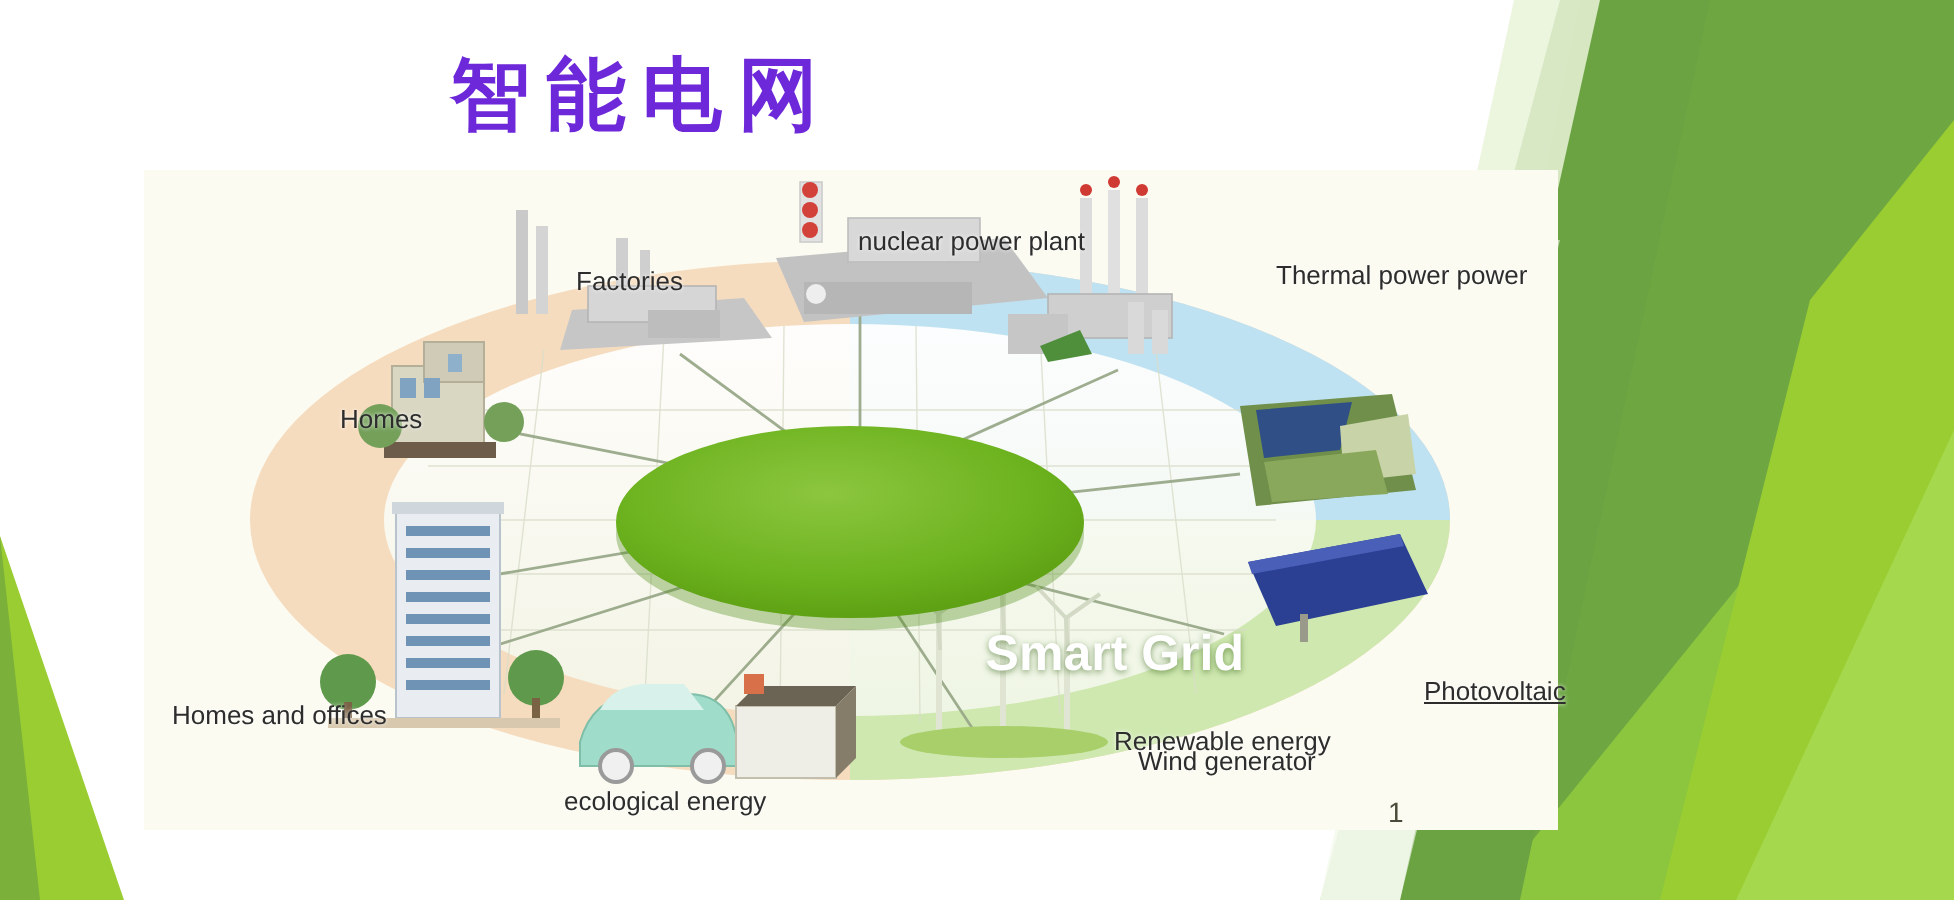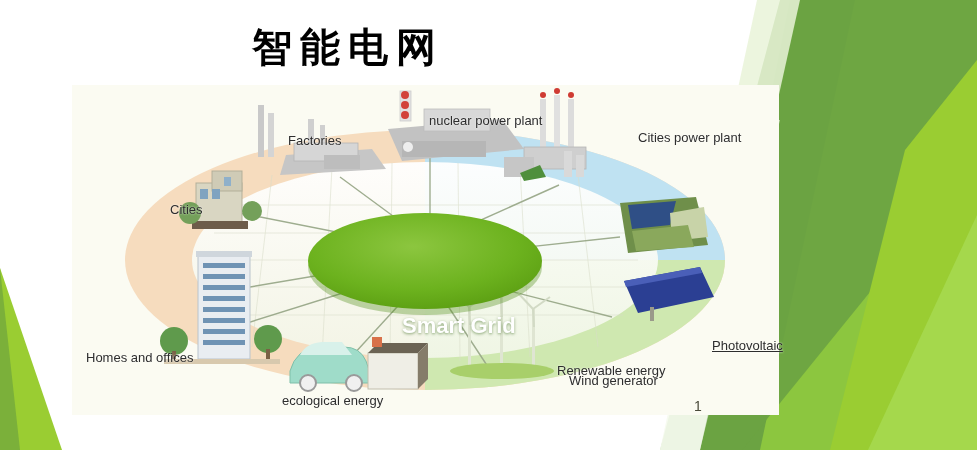--- a/index.html
+++ b/index.html
@@ -5,23 +5,23 @@
   html,body{margin:0;padding:0;background:#ffffff;}
   body{width:977px;height:450px;overflow:hidden;font-family:"Liberation Sans",sans-serif;}
 
   #slide{position:relative;width:977px;height:450px;background:#ffffff;overflow:hidden;}
 
   
   .bg-shape{position:absolute;top:0;left:0;width:977px;height:450px;pointer-events:none;}
 
   
   #title{
-    position:absolute;left:252px;top:20px;
+    position:absolute;left:225px;top:20px;
     font-family:"DejaVu Serif","Liberation Serif",serif;
-    font-weight:bold;font-size:40px;color:#000000;
+    font-weight:bold;font-size:40px;color:#6d28d9;
     letter-spacing:8px;white-space:nowrap;
   }
 
   
   #panel{
     position:absolute;left:72px;top:85px;width:707px;height:330px;
     background:#fbfbf2;
   }
 
   #diagram{position:absolute;left:0;top:0;width:707px;height:330px;}
@@ -29,23 +29,23 @@
   .lbl{
     position:absolute;
     font-family:"Liberation Sans",sans-serif;
     font-size:13px;color:#2d2d2d;
     white-space:nowrap;line-height:15px;
     text-shadow:0 0 2px rgba(255,255,255,.9);
   }
 
   #center-label{
     position:absolute;left:330px;top:228px;width:220px;
-    text-align:left;
+    text-align:right;
     font-family:"Liberation Sans",sans-serif;
-    font-size:22px;font-weight:bold;color:#ffffff;
+    font-size:25px;font-weight:bold;color:#ffffff;
     text-shadow:0 1px 3px rgba(40,90,10,.55);
     pointer-events:none;
   }
 
   #page-number{
     position:absolute;left:694px;top:398px;
     font-family:"Liberation Sans",sans-serif;
     font-size:14px;color:#4a4a3a;
   }
 </style>
@@ -219,27 +219,27 @@
         <rect x="100" y="266" width="4" height="10" fill="#7a6245"></rect>
         <rect x="194" y="264" width="4" height="12" fill="#7a6245"></rect>
         <rect x="92" y="274" width="116" height="5" fill="#d8c9ae"></rect>
       </g>
 
       <ellipse cx="440" cy="175" rx="0" ry="0" fill="none"></ellipse>
       <ellipse cx="353" cy="182" rx="117" ry="48" fill="#4b8a10" opacity="0.35"></ellipse>
       <ellipse cx="353" cy="176" rx="117" ry="48" fill="url(#centerGrad)"></ellipse>
     </svg>
 
-    <div class="lbl" style="left:98px;top:117px;">Cities</div>
+    <div class="lbl" style="left:98px;top:117px;">Homes</div>
 
     <div class="lbl" style="left:216px;top:48px;">Factories</div>
 
     <div class="lbl" style="left:357px;top:28px;">nuclear power plant</div>
 
-    <div class="lbl" style="left:566px;top:45px;">Cities power plant</div>
+    <div class="lbl" style="left:566px;top:45px;">Thermal power power</div>
 
 
     <div class="lbl" style="left:640px;top:253px;text-decoration:underline;">Photovoltaic</div>
 
     <div class="lbl" style="left:485px;top:250px;margin-top:28px;">Renewable energy</div>
 
     <div class="lbl" style="left:497px;top:288px;">Wind generator</div>
 
     <div class="lbl" style="left:210px;top:308px;">ecological energy</div>
 

